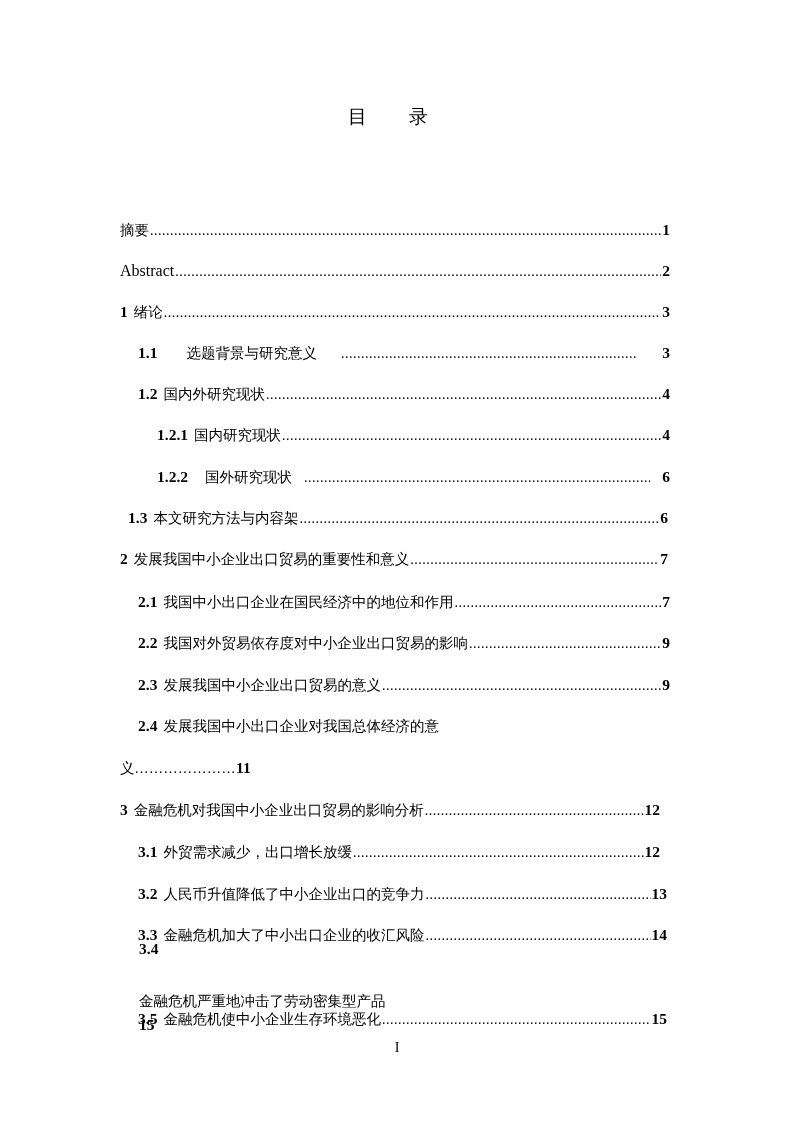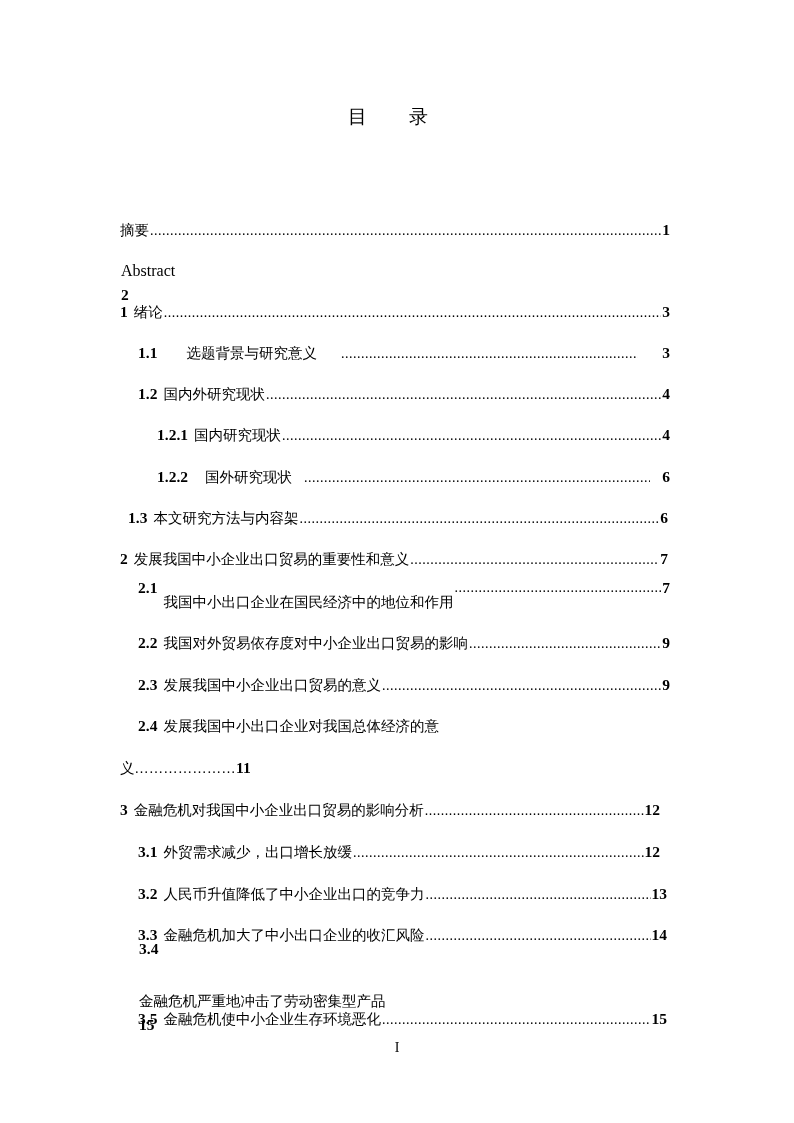--- a/index.html
+++ b/index.html
@@ -23,21 +23,21 @@
 <body>
 
 <div class="title">目 录</div>
 
 <div id="toc">
     <div class="toc-line" style="left: 120px; width: 550px; top: 190px;">
       <span class="txt">摘要</span>
       <span class="dots"></span>
       <span class="page">1</span>
     </div>
-    <div class="toc-line" style="left: 120px; width: 550px; top: 231px; flex-direction: column;">
+    <div class="toc-line" style="left: 120px; width: 550px; top: 231px;">
       <span class="txt serif">Abstract</span>
       <span class="dots"></span>
       <span class="page">2</span>
     </div>
     <div class="toc-line" style="left: 120px; width: 550px; top: 272px;">
       <span class="num">1</span>
       <span class="txt">绪论</span>
       <span class="dots"></span>
       <span class="page">3</span>
     </div>
@@ -70,21 +70,21 @@
       <span class="txt">本文研究方法与内容架</span>
       <span class="dots"></span>
       <span class="page">6</span>
     </div>
     <div class="toc-line" style="left: 120px; width: 548px; top: 519px;">
       <span class="num">2</span>
       <span class="txt">发展我国中小企业出口贸易的重要性和意义</span>
       <span class="dots"></span>
       <span class="page">7</span>
     </div>
-    <div class="toc-line" style="left: 138px; width: 532px; top: 576px; align-items: center;">
+    <div class="toc-line" style="left: 138px; width: 532px; top: 562px;">
       <span class="num">2.1</span>
       <span class="txt">我国中小出口企业在国民经济中的地位和作用</span>
       <span class="dots"></span>
       <span class="page">7</span>
     </div>
     <div class="toc-line" style="left: 138px; width: 532px; top: 603px;">
       <span class="num">2.2</span>
       <span class="txt">我国对外贸易依存度对中小企业出口贸易的影响</span>
       <span class="dots"></span>
       <span class="page">9</span>

